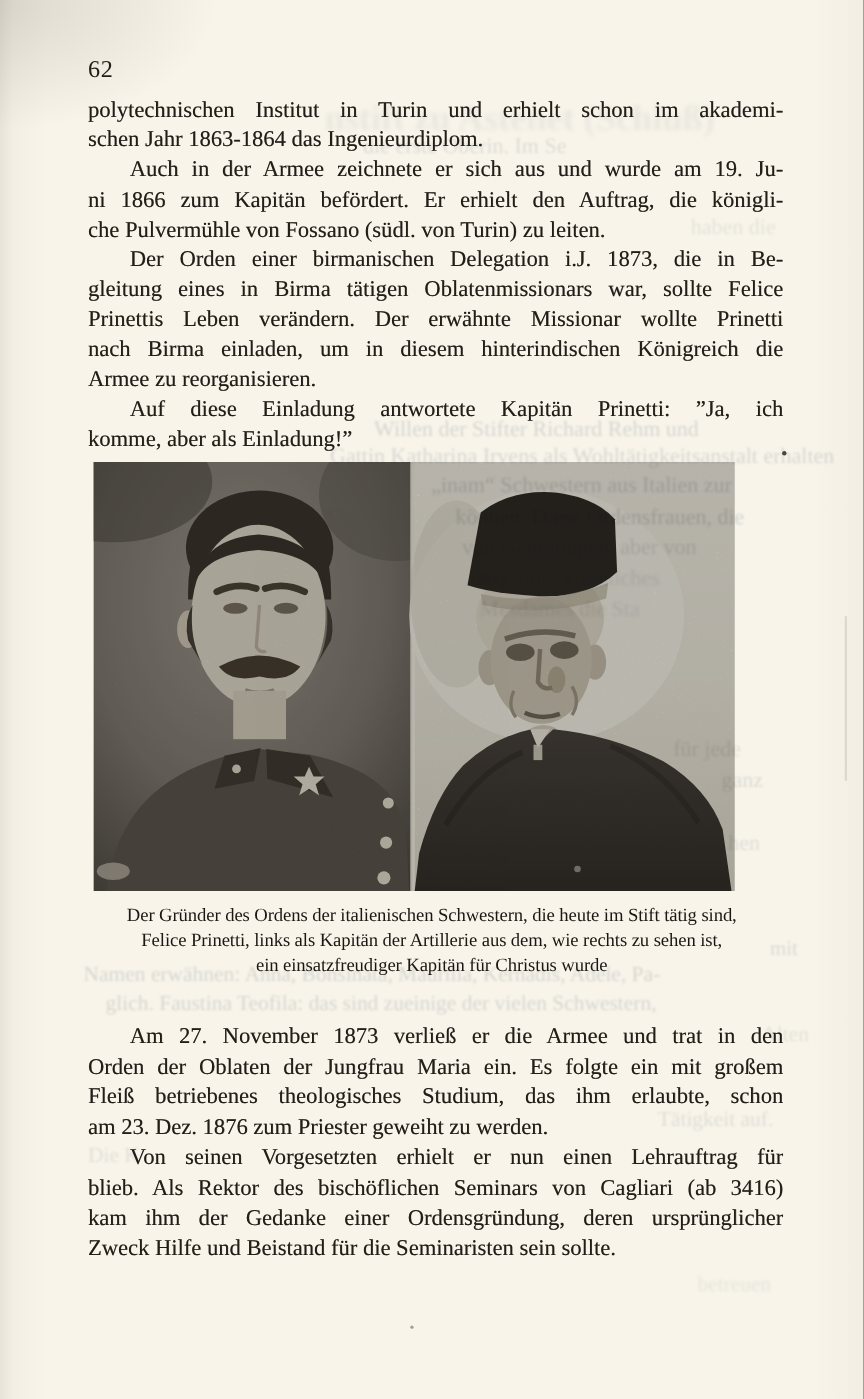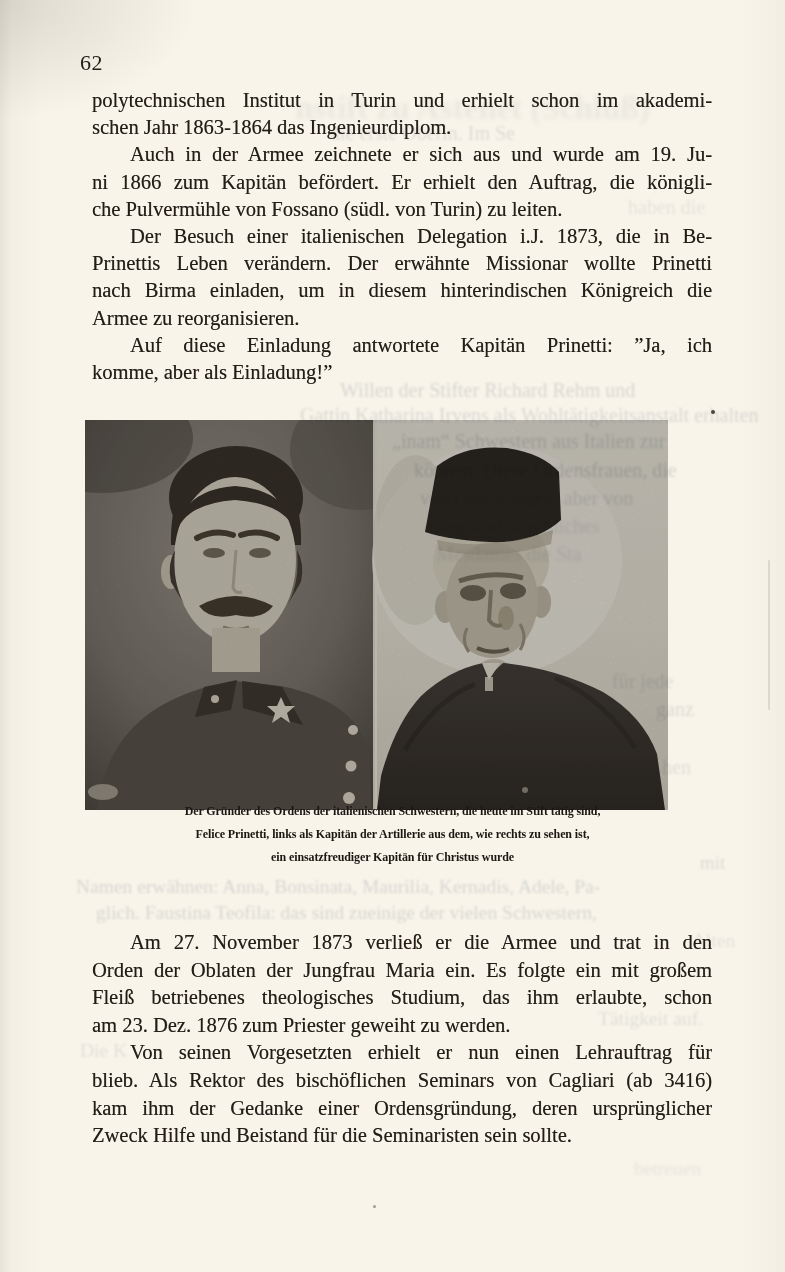--- a/index.html
+++ b/index.html
@@ -10,28 +10,28 @@
     color:#221d17;
   }
   .corner-shade{position:absolute;left:0;top:0;width:200px;height:120px;
     background:radial-gradient(ellipse at 0 0,rgba(120,115,105,.22),rgba(120,115,105,0) 70%);}
   .page-number{position:absolute;left:80px;top:50px;font-size:22px;letter-spacing:.5px;}
   .text-block{position:absolute;left:80px;width:632px;font-size:20.5px;line-height:27.2px;
     text-shadow:0.25px 0 0 rgba(34,29,23,.55);}
   #body-top{top:87px;}
   #body-bottom{top:929px;line-height:27.6px;}
   .para{margin:0;}
-  .line{height:inherit;overflow:hidden;white-space:nowrap;margin-left:12px;}
+  .line{height:inherit;overflow:hidden;white-space:nowrap;}
   .line.just{text-align:justify;text-align-last:justify;white-space:normal;height:27.2px;word-spacing:-.5px;}
   #body-bottom .line.just{height:27.6px;}
   .para.indent .line:first-child{text-indent:38px;}
   .photo{position:absolute;left:85px;top:420px;width:583px;height:390px;margin:0;padding:0;}
   .photo svg{display:block;width:100%;height:100%;}
-  .caption{position:absolute;left:0;top:800px;width:785px;text-align:center;
-    font-weight:bold;font-size:12px;line-height:23px;color:#1c1712;letter-spacing:-.1px;}
+  .caption{position:absolute;left:0;top:820px;width:785px;text-align:center;
+    font-weight:normal;font-size:17px;line-height:23px;color:#1c1712;letter-spacing:-.1px;}
   .caption .cap-line{white-space:nowrap;}
   .ghost-layer{position:absolute;left:0;top:0;width:785px;height:1272px;pointer-events:none;}
   .ghost{position:absolute;color:#9aa6ad;mix-blend-mode:multiply;white-space:nowrap;
     font-family:"Liberation Serif","DejaVu Serif",serif;}
   .crease{position:absolute;left:768px;top:560px;width:2px;height:150px;background:#dcd8cb;border-radius:2px;}
   .speck{position:absolute;border-radius:50%;background:#4a463f;}
   .speck.s1{left:711px;top:410px;width:4px;height:4px;}
   .speck.s2{left:373px;top:1205px;width:3px;height:3px;opacity:.5;}
 </style>
 </head>
@@ -46,21 +46,22 @@
       <div class="para">
         <div class="line just">polytechnischen Institut in Turin und erhielt schon im akademi-</div>
         <div class="line">schen Jahr 1863-1864 das Ingenieurdiplom.</div>
       </div>
       <div class="para indent">
         <div class="line just">Auch in der Armee zeichnete er sich aus und wurde am 19. Ju-</div>
         <div class="line just">ni 1866 zum Kapitän befördert. Er erhielt den Auftrag, die königli-</div>
         <div class="line">che Pulvermühle von Fossano (südl. von Turin) zu leiten.</div>
       </div>
       <div class="para indent">
-        <div class="line just">Der Besuch einer italienischen Delegation i.J. 1873, die in Be-</div>
+        <div class="line just">Der Orden einer birmanischen Delegation i.J. 1873, die in Be-</div>
+        <div class="line just">gleitung eines in Birma tätigen Oblatenmissionars war, sollte Felice</div>
         <div class="line just">Prinettis Leben verändern. Der erwähnte Missionar wollte Prinetti</div>
         <div class="line just">nach Birma einladen, um in diesem hinterindischen Königreich die</div>
         <div class="line">Armee zu reorganisieren.</div>
       </div>
       <div class="para indent">
         <div class="line just">Auf diese Einladung antwortete Kapitän Prinetti: ”Ja, ich</div>
         <div class="line">komme, aber als Einladung!”</div>
       </div>
     </section>
 

